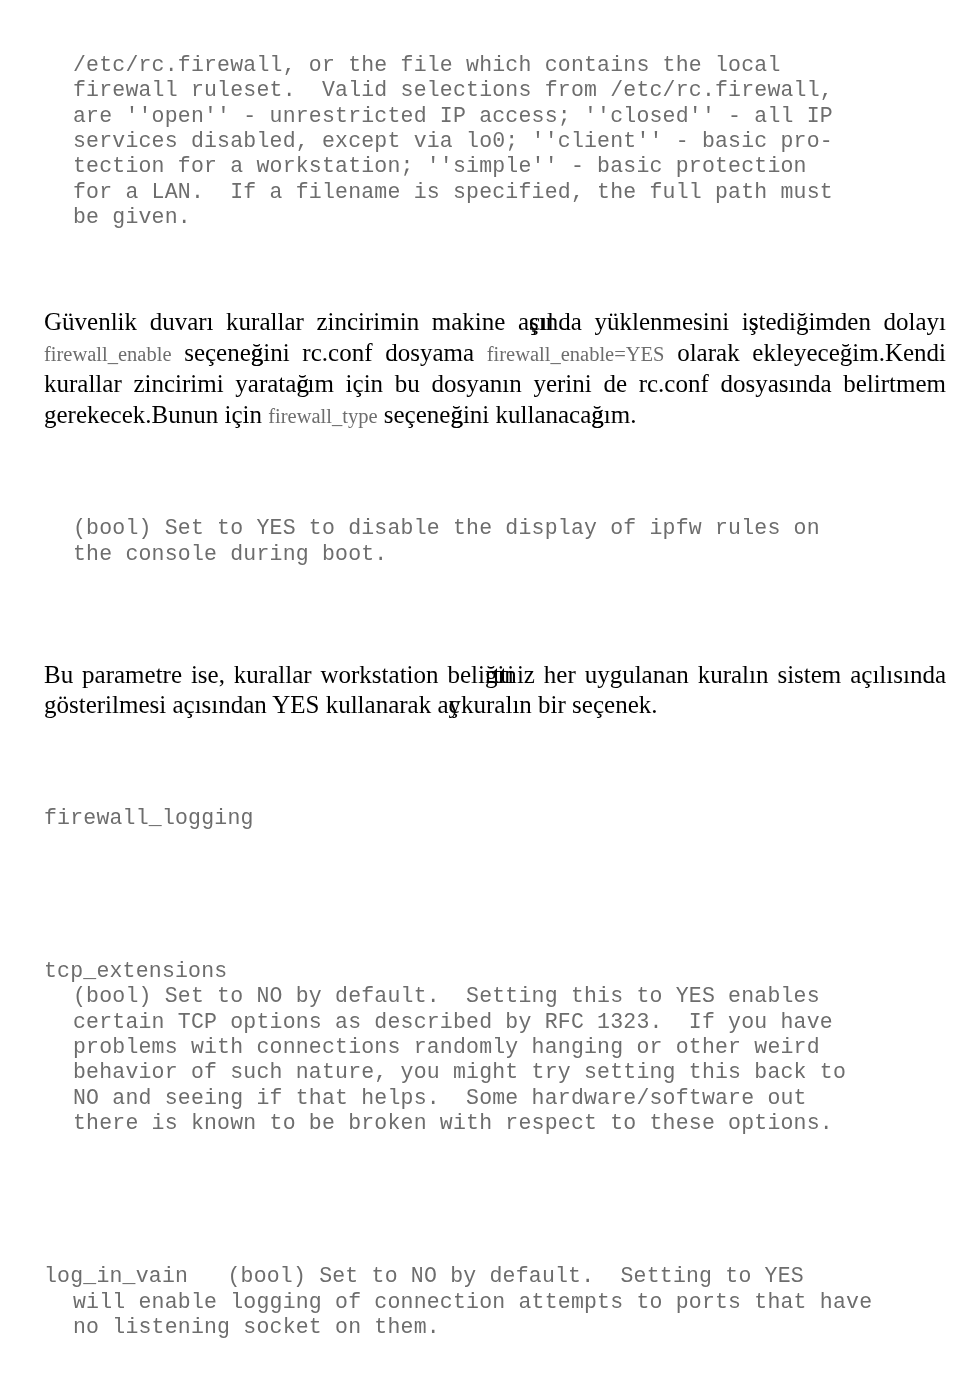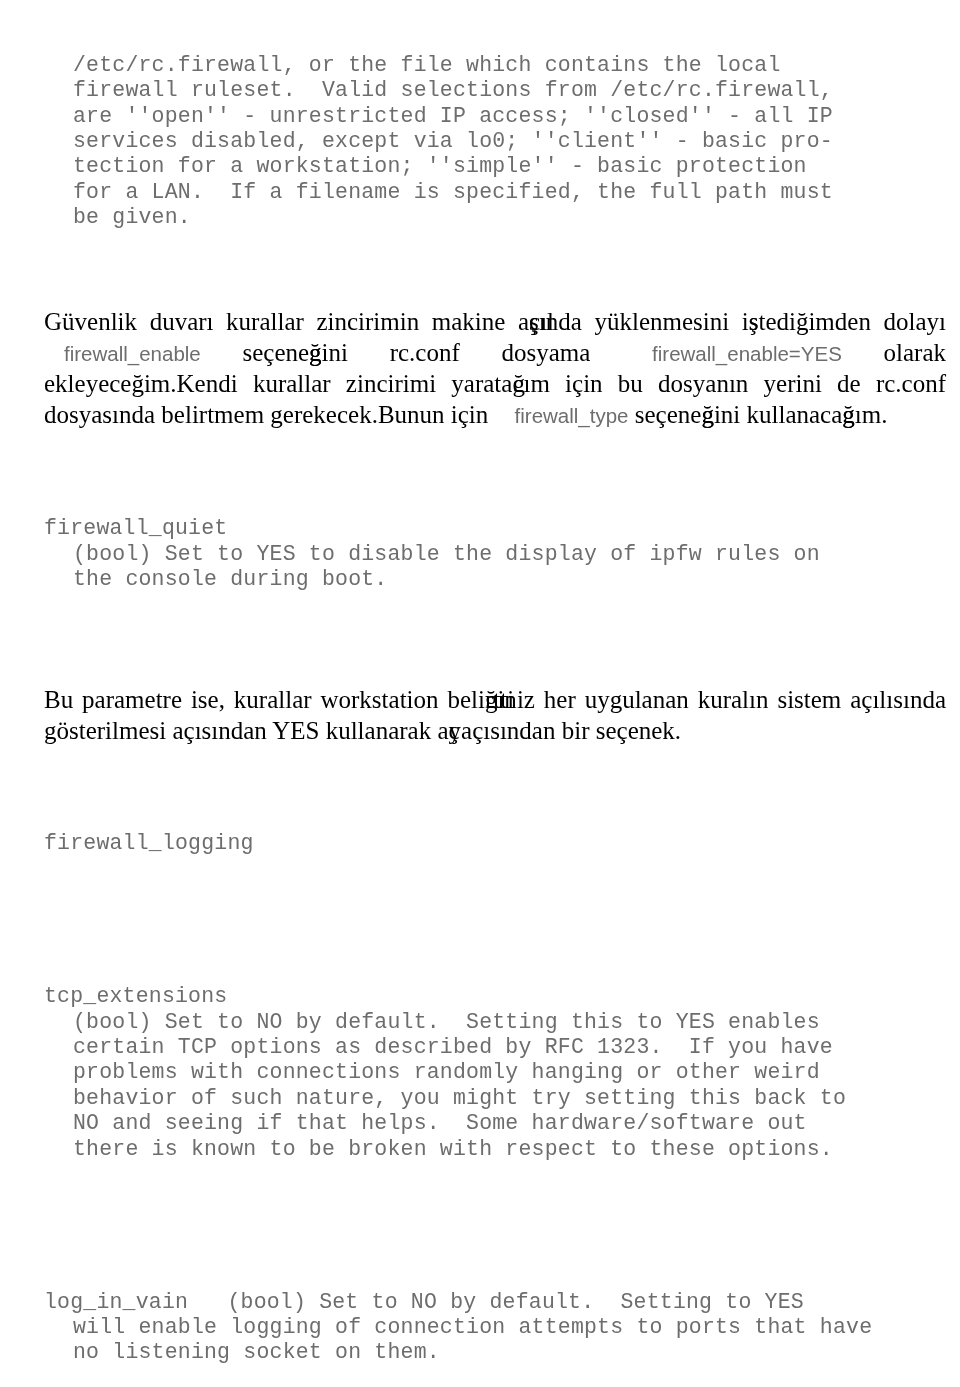--- a/index.html
+++ b/index.html
@@ -44,25 +44,24 @@
   .tr-par {
     font-family: "Liberation Serif", "DejaVu Serif", serif;
     color: #000000;
     font-size: 25px;
     line-height: 30.5px;
     text-align: justify;
     text-justify: inter-word;
     margin: 0;
   }
   .tr-par .code {
-    font-family: Liberation Sans, sans-serif;
+    font-family: Liberation Serif, serif;
     color: #6d6d6d;
     font-size: 20.5px;
     letter-spacing: 0px;
-    margin-left: 20px;
   }
   
   .sq {
     display: inline-block;
     width: 0;
     overflow: visible;
     white-space: pre;
   }
   .gap-md { height: 26px; }
   .gap-lg { height: 34px; }
@@ -85,27 +84,27 @@
 be given.</span>
   </div>
 
   <div class="gap-md"></div>
 
   <p class="tr-par"><span>Güvenlik duvarı kurallar zincirimin makine a</span><span class="sq">çıl</span><span>şı</span><span>nda yüklenmesini i</span><span class="sq">s</span><span>ş</span><span>tediğimden dolayı </span><span class="code">firewall_enable</span><span> seçene</span><span class="sq">ğ</span><span>g</span><span>ini rc.conf dosyama </span><span class="code">firewall_enable=YES</span><span> olarak ekleyeceğim.Kendi kurallar zincirimi yarata</span><span class="sq">ğ</span><span>c</span><span>ım için bu dosyanın yerini de rc.conf dosyasında belirtmem gerekecek.Bunun için </span><span class="code">firewall_type</span><span> seçene</span><span class="sq">ğ</span><span>g</span><span>ini kullanaca</span><span class="sq">ğ</span><span>g</span><span>ım.</span></p>
 
   <div class="gap-lg"></div>
 
   <div class="mono-block">
-    <span class="term">firewall_quiet</span><span class="desc">(bool) Set to YES to disable the display of ipfw rules on
+    <span class="desc">(bool) Set to YES to disable the display of ipfw rules on
 the console during boot.</span>
   </div>
 
   <div class="gap-xl"></div>
 
-  <p class="tr-par"><span>Bu parametre ise, kurallar workstation beli</span><span class="sq">rtti</span><span>ğin</span><span>iz her uygulanan kuralın sistem açılısında gösterilmesi açısından YES kullanarak a</span><span class="sq">ç</span><span>y</span><span>açısından bir seçenek.</span></p>
+  <p class="tr-par"><span>Bu parametre ise, kurallar workstation beli</span><span class="sq">rtti</span><span>ğin</span><span>iz her uygulanan kuralın sistem açılısında gösterilmesi açısından YES kullanarak a</span><span class="sq">ç</span><span>y</span><span>kuralın bir seçenek.</span></p>
 
   <div class="gap-lg"></div>
 
   <div class="mono-block">
     <span class="term">firewall_logging</span>
   </div>
 
   <div class="gap-md"></div>
 
   <div class="mono-block">

